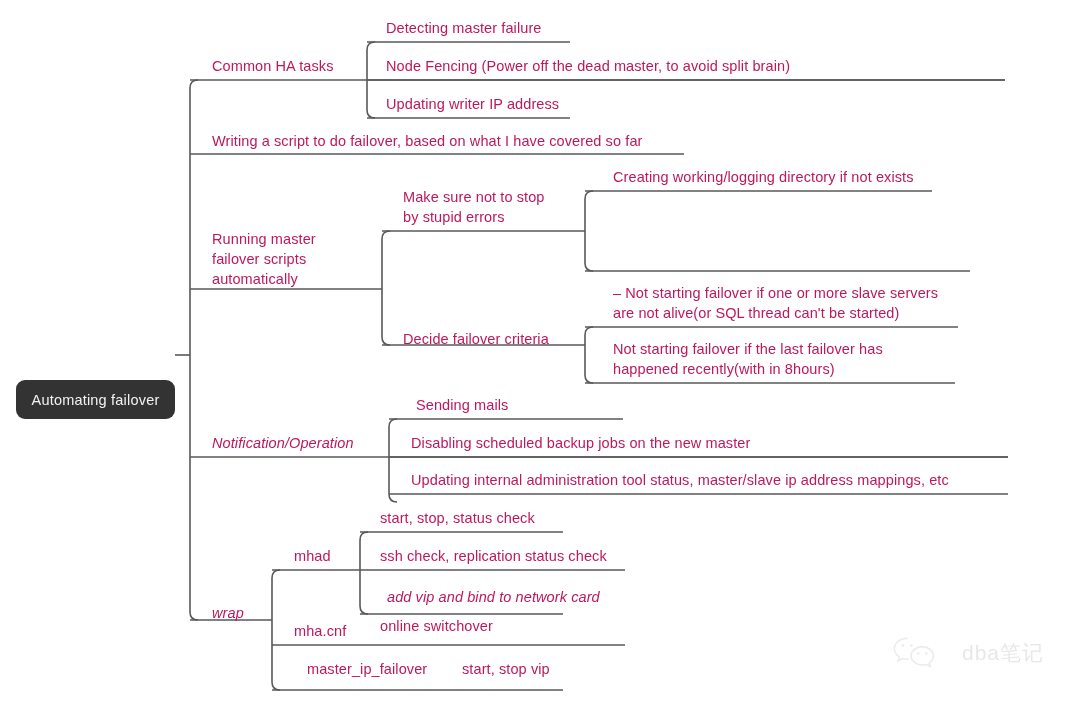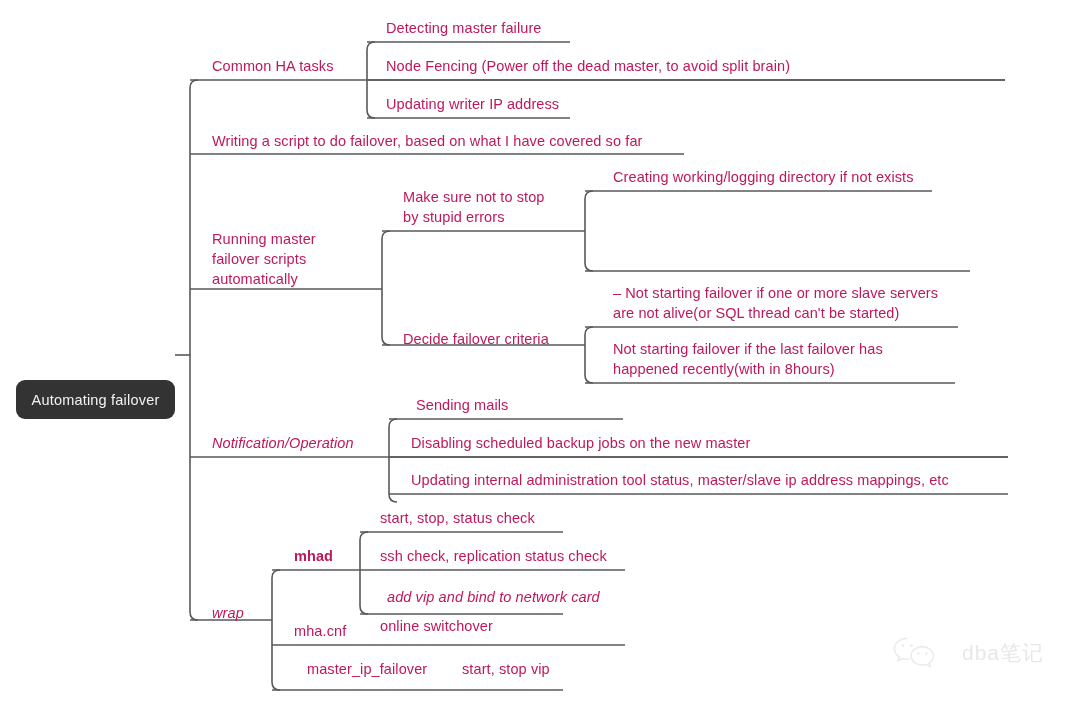--- a/index.html
+++ b/index.html
@@ -143,21 +143,21 @@
 
   <div class="node" style="left:613px; top:283px;">– Not starting failover if one or more slave servers
 are not alive(or SQL thread can't be started)</div>
   <div class="node" style="left:613px; top:339px;"> Not starting failover if the last failover has
 happened recently(with in 8hours)</div>
 
   <div class="node" style="left:416px; top:395px;">Sending mails</div>
   <div class="node" style="left:411px; top:433px;">Disabling scheduled backup jobs on the new master</div>
   <div class="node" style="left:411px; top:470px;">Updating internal administration tool status, master/slave ip address mappings, etc</div>
 
-  <div class="node" style="left:294px; top:546px;font-weight:bold;">mhad</div>
+  <div class="node" style="left:294px; top:546px;">mhad</div>
   <div class="node" style="left:294px; top:621px;">mha.cnf</div>
   <div class="node" style="left:307px; top:659px;">master_ip_failover</div>
 
   <div class="node" style="left:387px; top:587px;font-style:italic;">add vip and bind to network card</div>
   <div class="node" style="left:462px; top:659px;">start, stop vip</div>
 
   <div class="node" style="left:380px; top:508px;">start,  stop,  status check</div>
   <div class="node" style="left:380px; top:546px;">ssh check,  replication status check</div>
   <div class="node" style="left:380px; top:584px;margin-top:32px;">online switchover</div>
 

